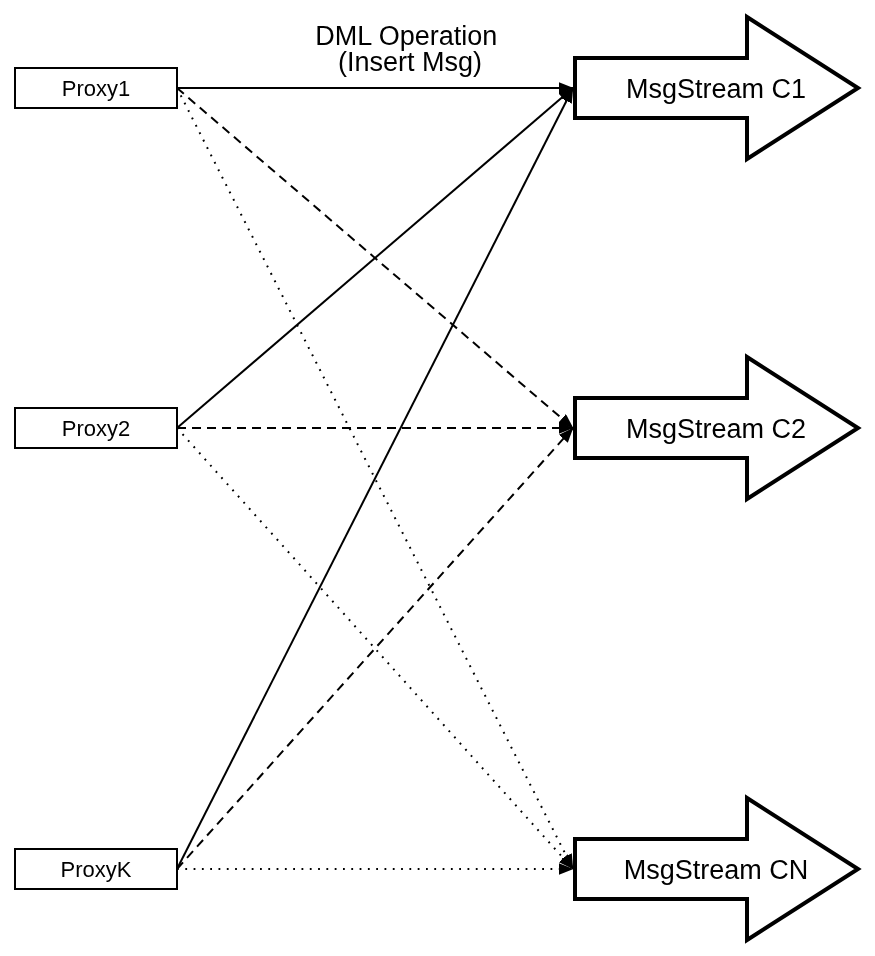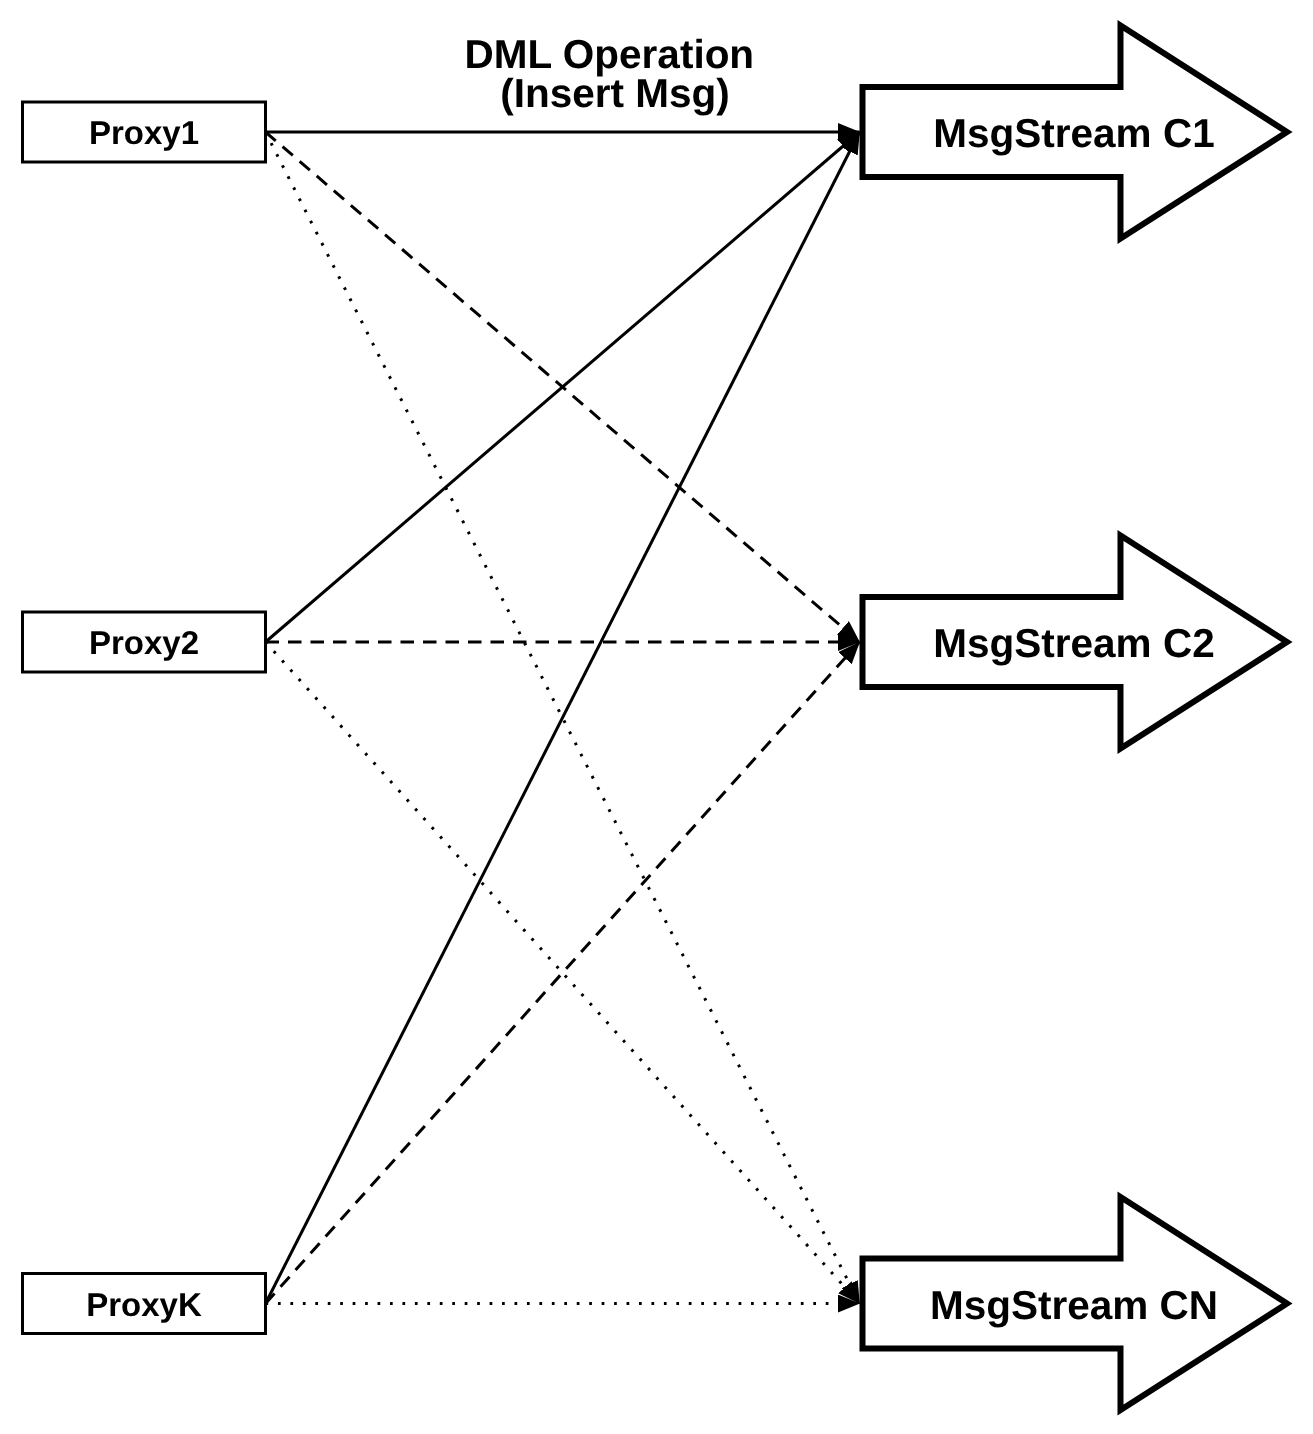--- a/index.html
+++ b/index.html
@@ -7,21 +7,20 @@
     padding: 0;
     background: #ffffff;
     font-family: "Liberation Sans", sans-serif;
   }
   .stage {
     position: relative;
     width: 875px;
     height: 956px;
     background: #ffffff;
     overflow: hidden;
-    font-weight: bold;
   }
   svg { display: block; }
 
   .title-text {
     font-family: "Liberation Sans", sans-serif;
     font-size: 27px;
     fill: #000000;
     text-anchor: middle;
   }
   .proxy-box {

